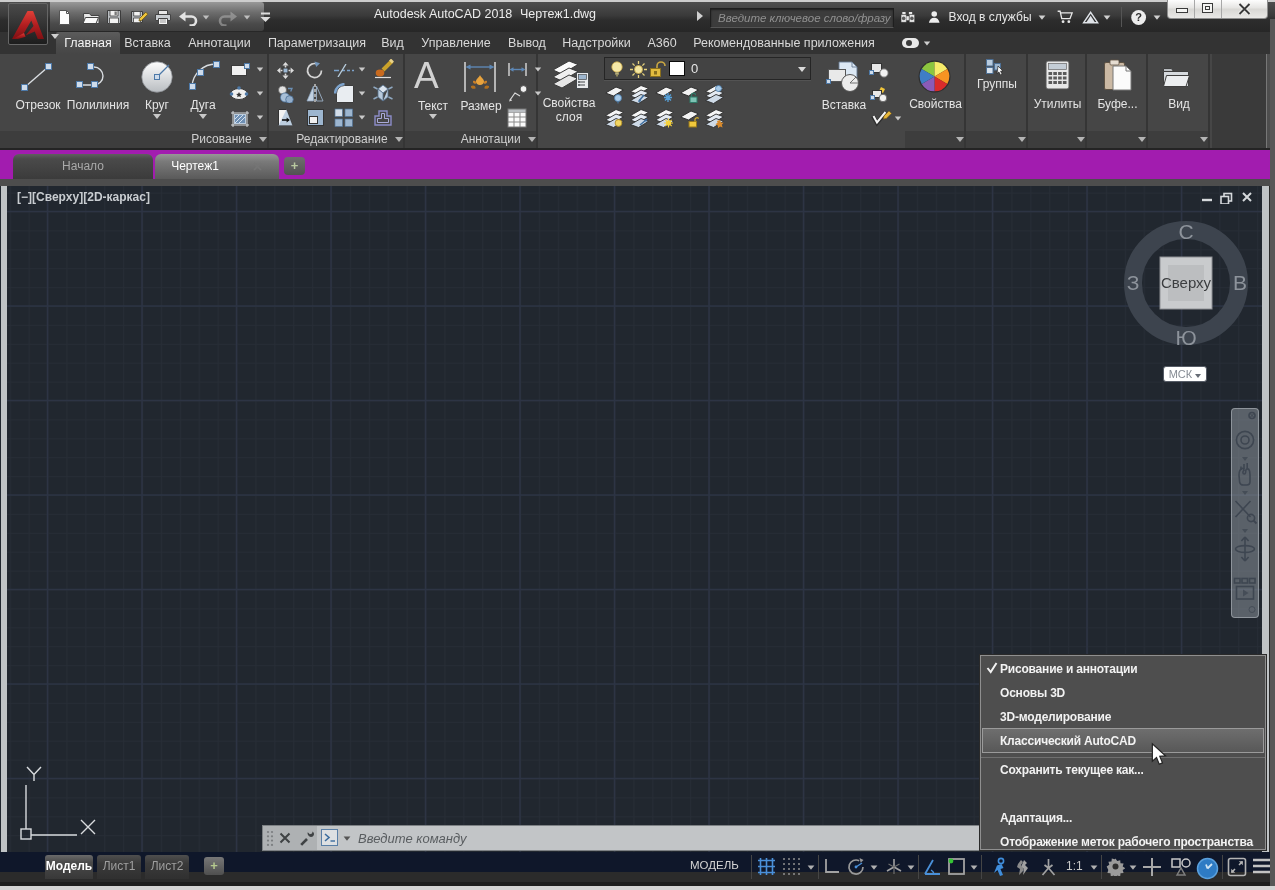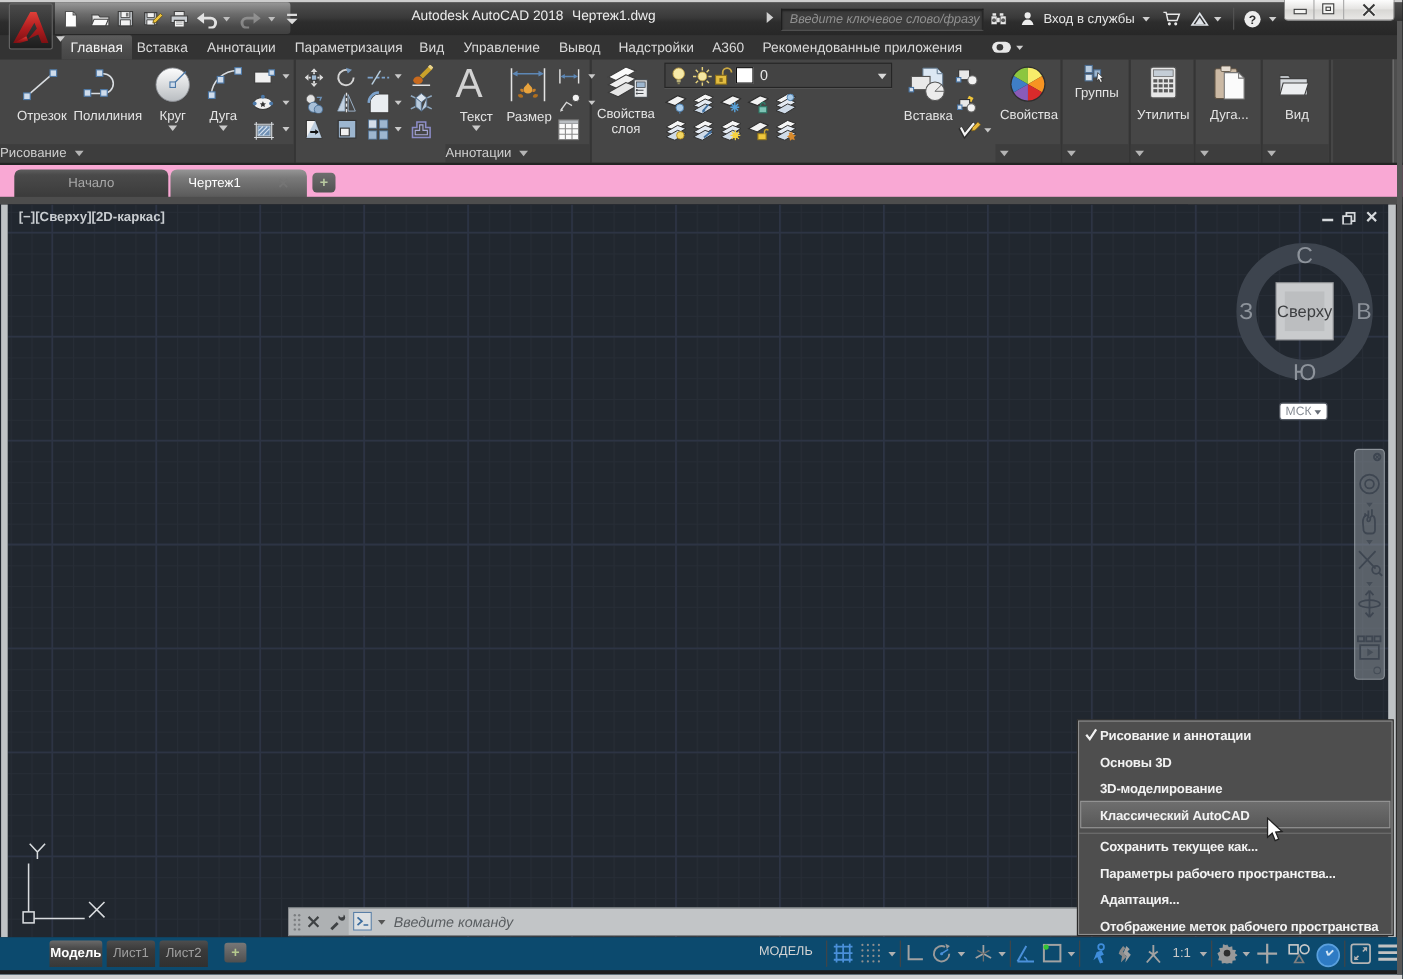--- a/index.html
+++ b/index.html
@@ -40,47 +40,47 @@
 
 
 #tabrow { left:0; top:32px; width:1275px; height:22px; background:#333333; }
 .rtab { position:absolute; top:0; height:22px; line-height:22px; color:#d9d9d9; font-size:12.5px; text-align:center; }
 .rtab.active { background:linear-gradient(#5c5c5c,#4c4c4c 60%,#464646); color:#f5f5f5; border-radius:2px 2px 0 0; }
 
 
 #ribbon { left:0; top:54px; width:1275px; height:94px; background:#464646; }
 #ribbon .panel { position:absolute; top:0; height:94px; border-right:2px solid #353535; }
 #ribbon .plabel { position:absolute; top:77px; left:0; right:0; height:17px; background:#3d3d3d;
-  color:#cfcfcf; font-size:12px; text-align:left; line-height:16px; }
+  color:#cfcfcf; font-size:12px; text-align:right; line-height:16px; }
 #ribbon .plabel .caret-dn { border-top-color:#b4b4b4; margin-left:4px; vertical-align:1px; border-left-width:4px; border-right-width:4px; }
 #ribbonline { left:0; top:148px; width:1275px; height:2px; background:#242424; }
 .biglabel { position:absolute; color:#e4e4e4; font-size:12px; text-align:center; white-space:nowrap; }
 .bigcaret { position:absolute; }
 
 
-#filetabs { left:0; top:150px; width:1275px; height:29px; background:#f9a8d4; }
+#filetabs { left:0; top:150px; width:1275px; height:29px; background:#a21caf; }
 .ftab { position:absolute; top:4px; height:25px; border-radius:6px 6px 0 0; font-size:12px; }
 #ftab-start { left:13px; width:140px; background:linear-gradient(#5f5f5f,#4a4a4a 20%,#3b3b3b); color:#a9a9a9; }
 #ftab-draw { left:155px; width:124px; background:linear-gradient(#969696,#7a7a7a 30%,#5a5a5a); color:#ffffff; }
 .ftab span { display:block; text-align:center; line-height:24px; }
 #ftab-plus { left:284px; top:7px; width:21px; height:18px; border-radius:4px;
   background:linear-gradient(#6e6e6e,#525252); color:#b9c9a0; font-weight:bold; text-align:center; line-height:17px; font-size:13px; }
 #substrip { left:0; top:179px; width:1275px; height:7px; background:#4d4d4d; }
 
 
 #canvas-wrap { left:0; top:186px; width:1080px; height:666px; background:#21272f; }
 #canvas { left:7px; top:0; width:1256px; height:666px; background:#21272f; }
 #gridsvg { position:absolute; left:0; top:0; }
 #cw-left { left:1px; top:0; width:6px; height:666px; background:#bfc3c5; }
 #cw-right { left:1262px; top:0; width:7px; height:666px; background:#bfc3c5; }
 #cw-rdark { left:1269px; top:0; width:6px; height:666px; background:#2b2b2b; }
 #vplabel { left:10px; top:4px; color:#c9cdd1; font-size:12px; font-weight:bold; }
 
 
-#statusrow { left:0; top:852px; width:1275px; height:37px; background:#0c4a6e; }
+#statusrow { left:0; top:852px; width:1275px; height:20px; background:#0f172a; }
 #statusrow .sep { top:3px; width:1px; height:24px; background:#454545; }
 #statusrow .sic { top:5px; }
 .mi { color:#f2f2f2; font-size:12px; font-weight:bold; line-height:24px; white-space:nowrap; letter-spacing:-.2px; }
 #bottomdark { left:0; top:882px; width:1275px; height:4px; background:#1e1e1e; }
 #bottomlight { left:0; top:886px; width:1275px; height:4px; background:#d4d4d4; }
 </style>
 </head>
 <body>
 <div id="app">
   <div id="titlebar" class="abs"></div>
@@ -188,20 +188,23 @@
     <span class="rtab" style="left:559px; width:75px;">Надстройки</span>
     <span class="rtab" style="left:644px; width:36px;">A360</span>
     <span class="rtab" style="left:690px; width:188px;">Рекомендованные приложения</span>
     <span class="abs" style="left:902px; top:6px; width:17px; height:10px; background:#e8e8e8; border-radius:5px;"></span>
     <span class="abs" style="left:906px; top:8px; width:6px; height:6px; background:#3a3a3a; border-radius:3px;"></span>
     <span class="caret-dn abs" style="left:923px; top:9px; transform:scale(.8);"></span>
   </div>
   <div id="ribbon" class="abs">
     <div class="panel" style="left:0; width:269px;">
         <div class="plabel">Рисование <span class="caret-dn"></span></div>
+      </div>
+    <div class="panel" style="left:269px; width:136px;">
+        <div class="plabel">Редактирование <span class="caret-dn"></span></div>
       </div>
     <div class="panel" style="left:405px; width:133px;">
         <div class="plabel">Аннотации <span class="caret-dn"></span></div>
       </div>
     <div class="panel" style="left:905px; width:61px;">
         <div class="plabel"><span class="caret-dn"></span></div>
       </div>
     <div class="panel" style="left:966px; width:62px;">
         <div class="plabel"><span class="caret-dn"></span></div>
       </div>
@@ -534,21 +537,21 @@
         </g>
       </svg>
       <div class="biglabel" style="left:1028px; top:43px; width:59px;">Утилиты</div>
 
       <svg class="abs" style="left:1103px; top:5px;" width="30" height="33" viewBox="0 0 30 33">
         <rect x="1.5" y="3.5" width="20" height="27" rx="1.5" fill="#cbb9a4" stroke="#5f5344"></rect>
         <rect x="7" y="1" width="9" height="5" rx="1" fill="#e6ddd2" stroke="#5f5344" stroke-width=".8"></rect>
         <path d="M10 7h13l5 5v19H10z" fill="#fbfbfb" stroke="#777"></path>
         <path d="M23 7v5h5" fill="none" stroke="#777"></path>
       </svg>
-      <div class="biglabel" style="left:1087px; top:43px; width:61px;">Дуга...</div>
+      <div class="biglabel" style="left:1087px; top:43px; width:61px;">Буфе...</div>
 
       <svg class="abs" style="left:1162px; top:10px;" width="28" height="24" viewBox="0 0 28 24">
         <path d="M1.5 22.5v-18h8l2 3h-10" fill="#b9bdc1" stroke="#3e3e3e"></path>
         <path d="M1.5 7.5h25v15h-25z" fill="#d6dade" stroke="#3e3e3e"></path>
         <path d="M1.5 22.5l3-11h23l-3.5 11z" fill="#eceef0" stroke="#3e3e3e"></path>
       </svg>
       <div class="biglabel" style="left:1148px; top:43px; width:62px;">Вид</div>
     </div>
   </div>
   <div id="ribbonline" class="abs"></div>
@@ -779,21 +782,20 @@
     <svg class="abs" style="left:6px; top:7px;" width="12" height="12" viewBox="0 0 12 12">
         <path d="M1.5 6l3.2 4L10.5 1" fill="none" stroke="#f2f2f2" stroke-width="2"></path>
       </svg>
     <div class="mi abs" style="left:20px; top:2px;">Рисование и аннотации</div>
     <div class="mi abs" style="left:20px; top:26px;">Основы 3D</div>
     <div class="mi abs" style="left:20px; top:50px;">3D-моделирование</div>
     <div class="abs" style="left:2px; top:73px; width:282px; height:25px; background:linear-gradient(#6e6e6e,#585858); border:1px solid #9a9a9a;"></div>
     <div class="mi abs" style="left:20px; top:74px;">Классический AutoCAD</div>
     <div class="abs" style="left:1px; top:102px; width:284px; height:1px; background:#707070;"></div>
     <div class="mi abs" style="left:20px; top:103px;">Сохранить текущее как...</div>
-    <div class="mi abs" style="left:20px; top:127px;">Параметры рабочего пространства...</div>
     <div class="mi abs" style="left:20px; top:151px;">Адаптация...</div>
     <div class="mi abs" style="left:20px; top:175px;">Отображение меток рабочего пространства</div>
   </div>
   <svg class="abs" style="left:1151px; top:742px; z-index:60;" width="17" height="25" viewBox="0 0 19 27">
     <path d="M1.5 1.5v19.5l4.7-4.2 3 7.5 3.6-1.5-3-7.2 6.4-.6z" fill="#ffffff" stroke="#222" stroke-width="1.3"></path>
   </svg>
   <div id="bottomdark" class="abs"></div>
   <div id="bottomlight" class="abs"></div>
   <div class="abs" style="left:1270px; top:19px; width:5px; height:867px; background:#575757; z-index:5;"></div>
   <div id="alogo" class="abs">

